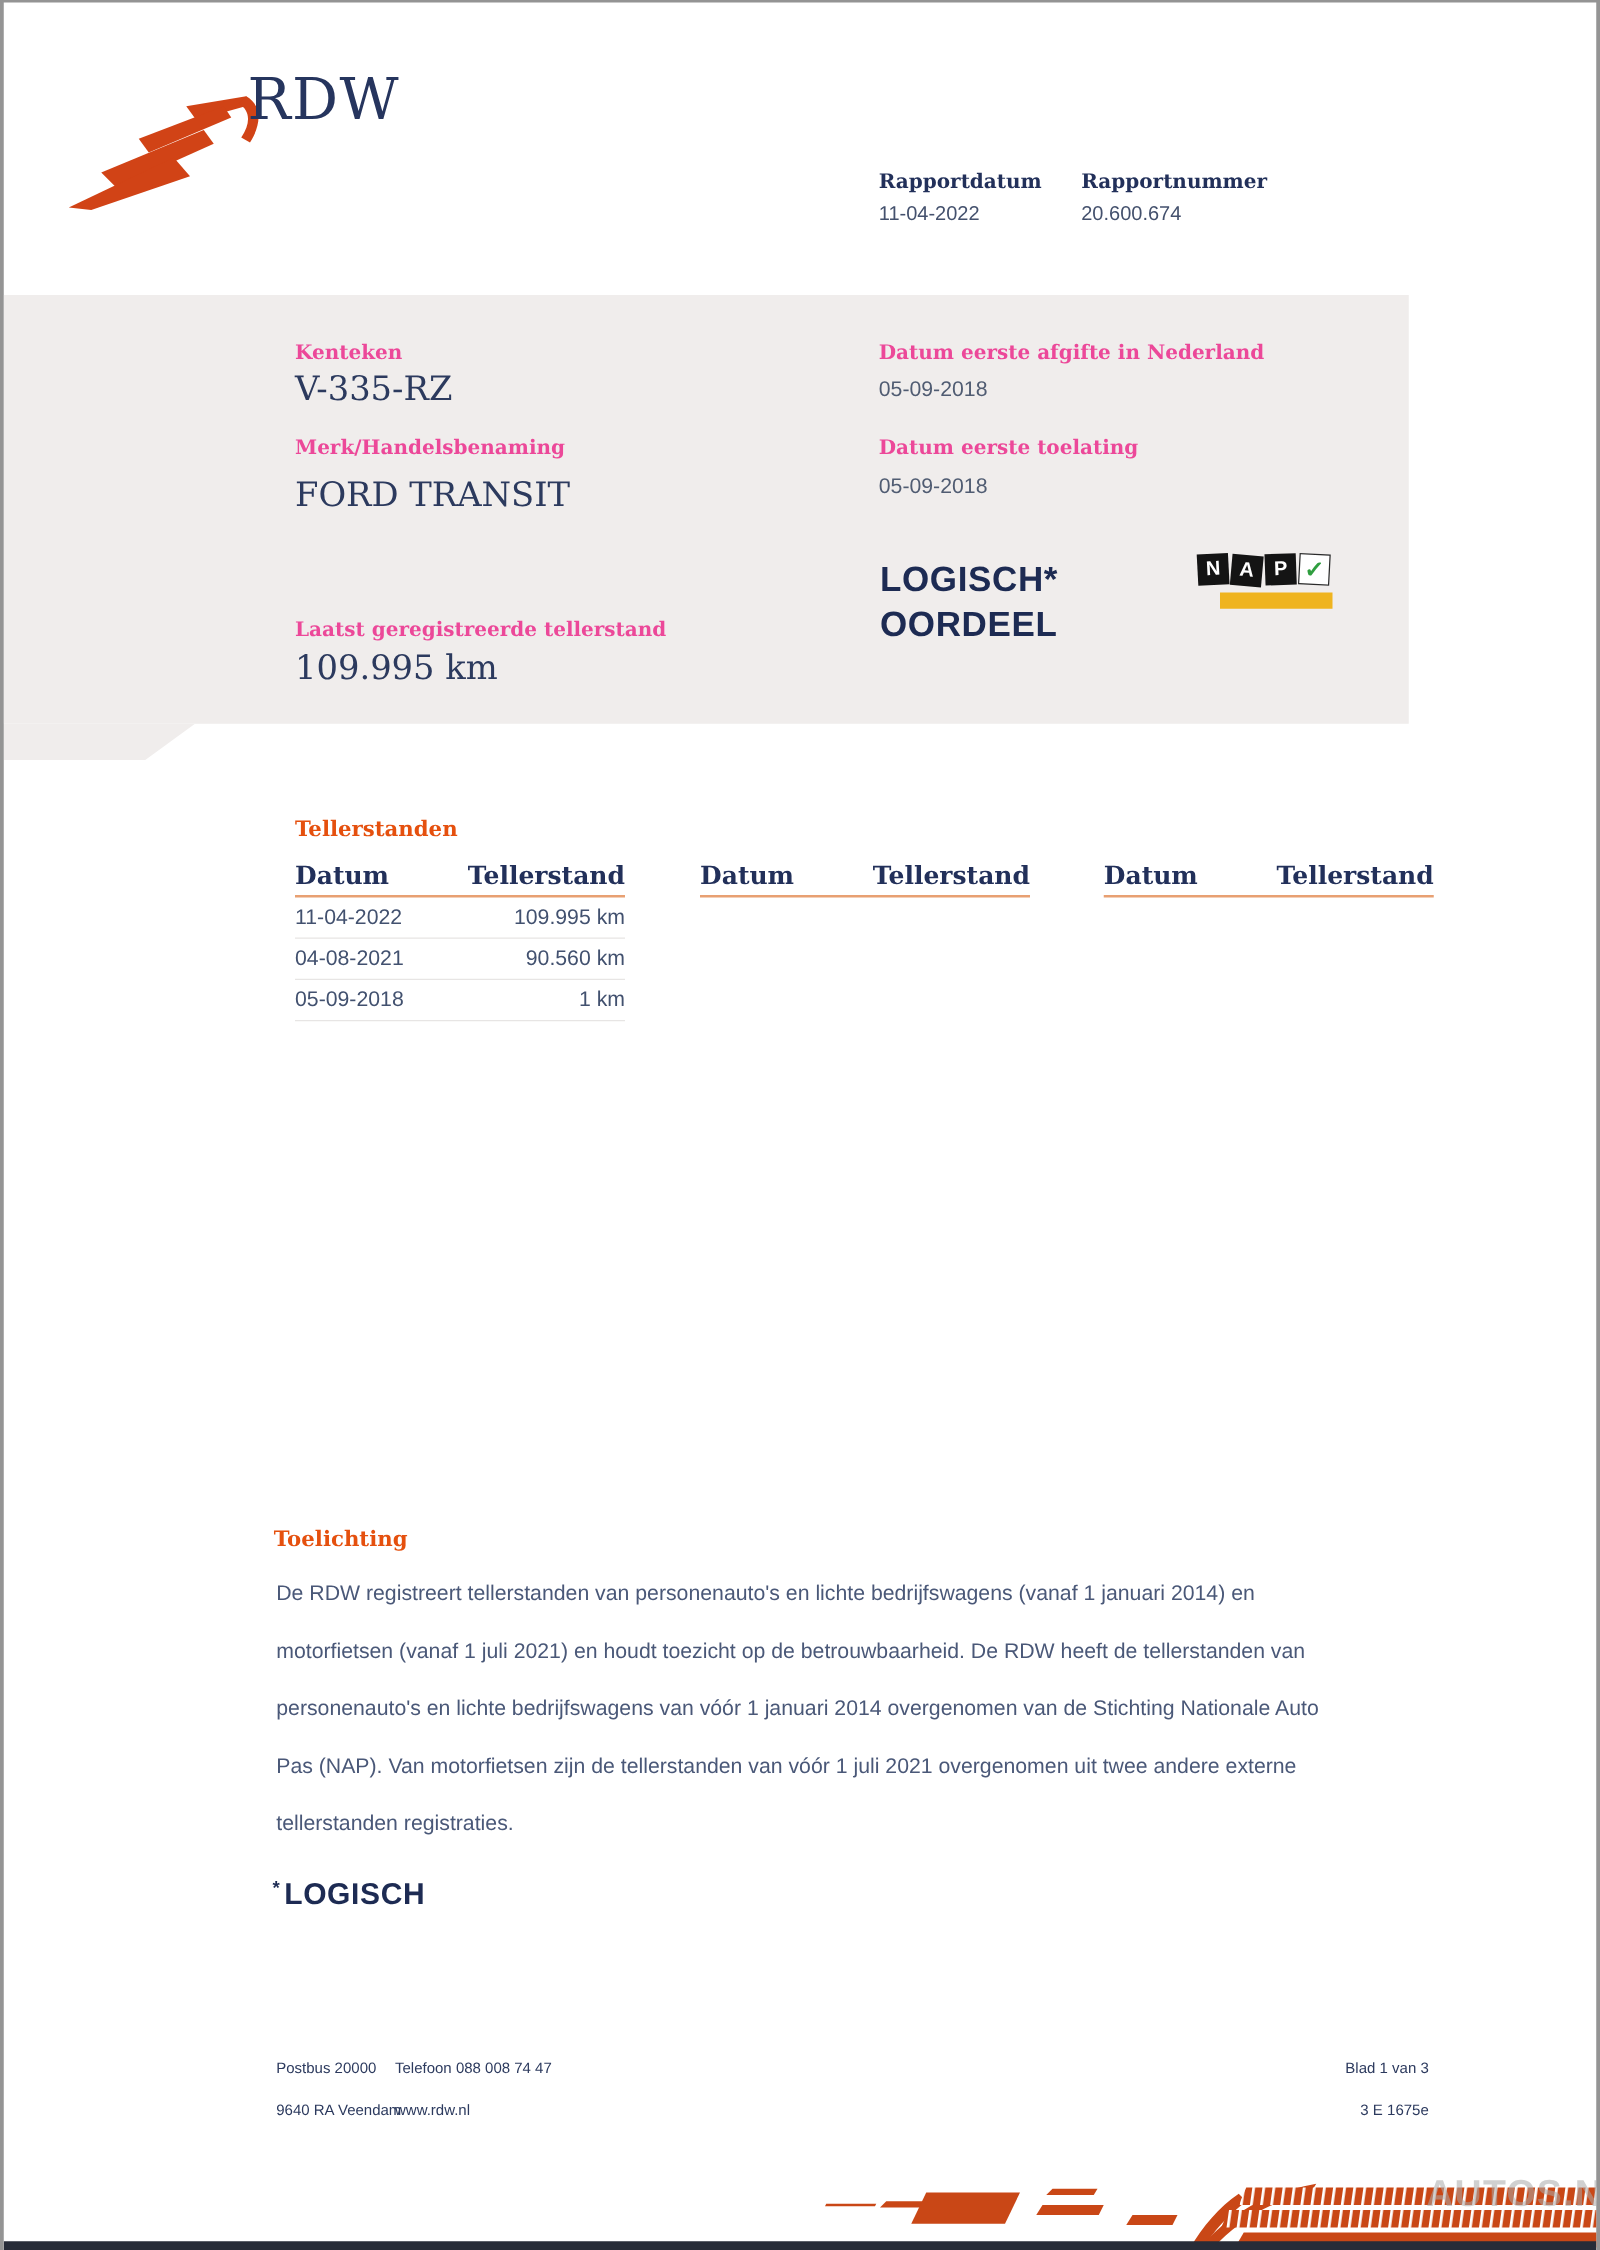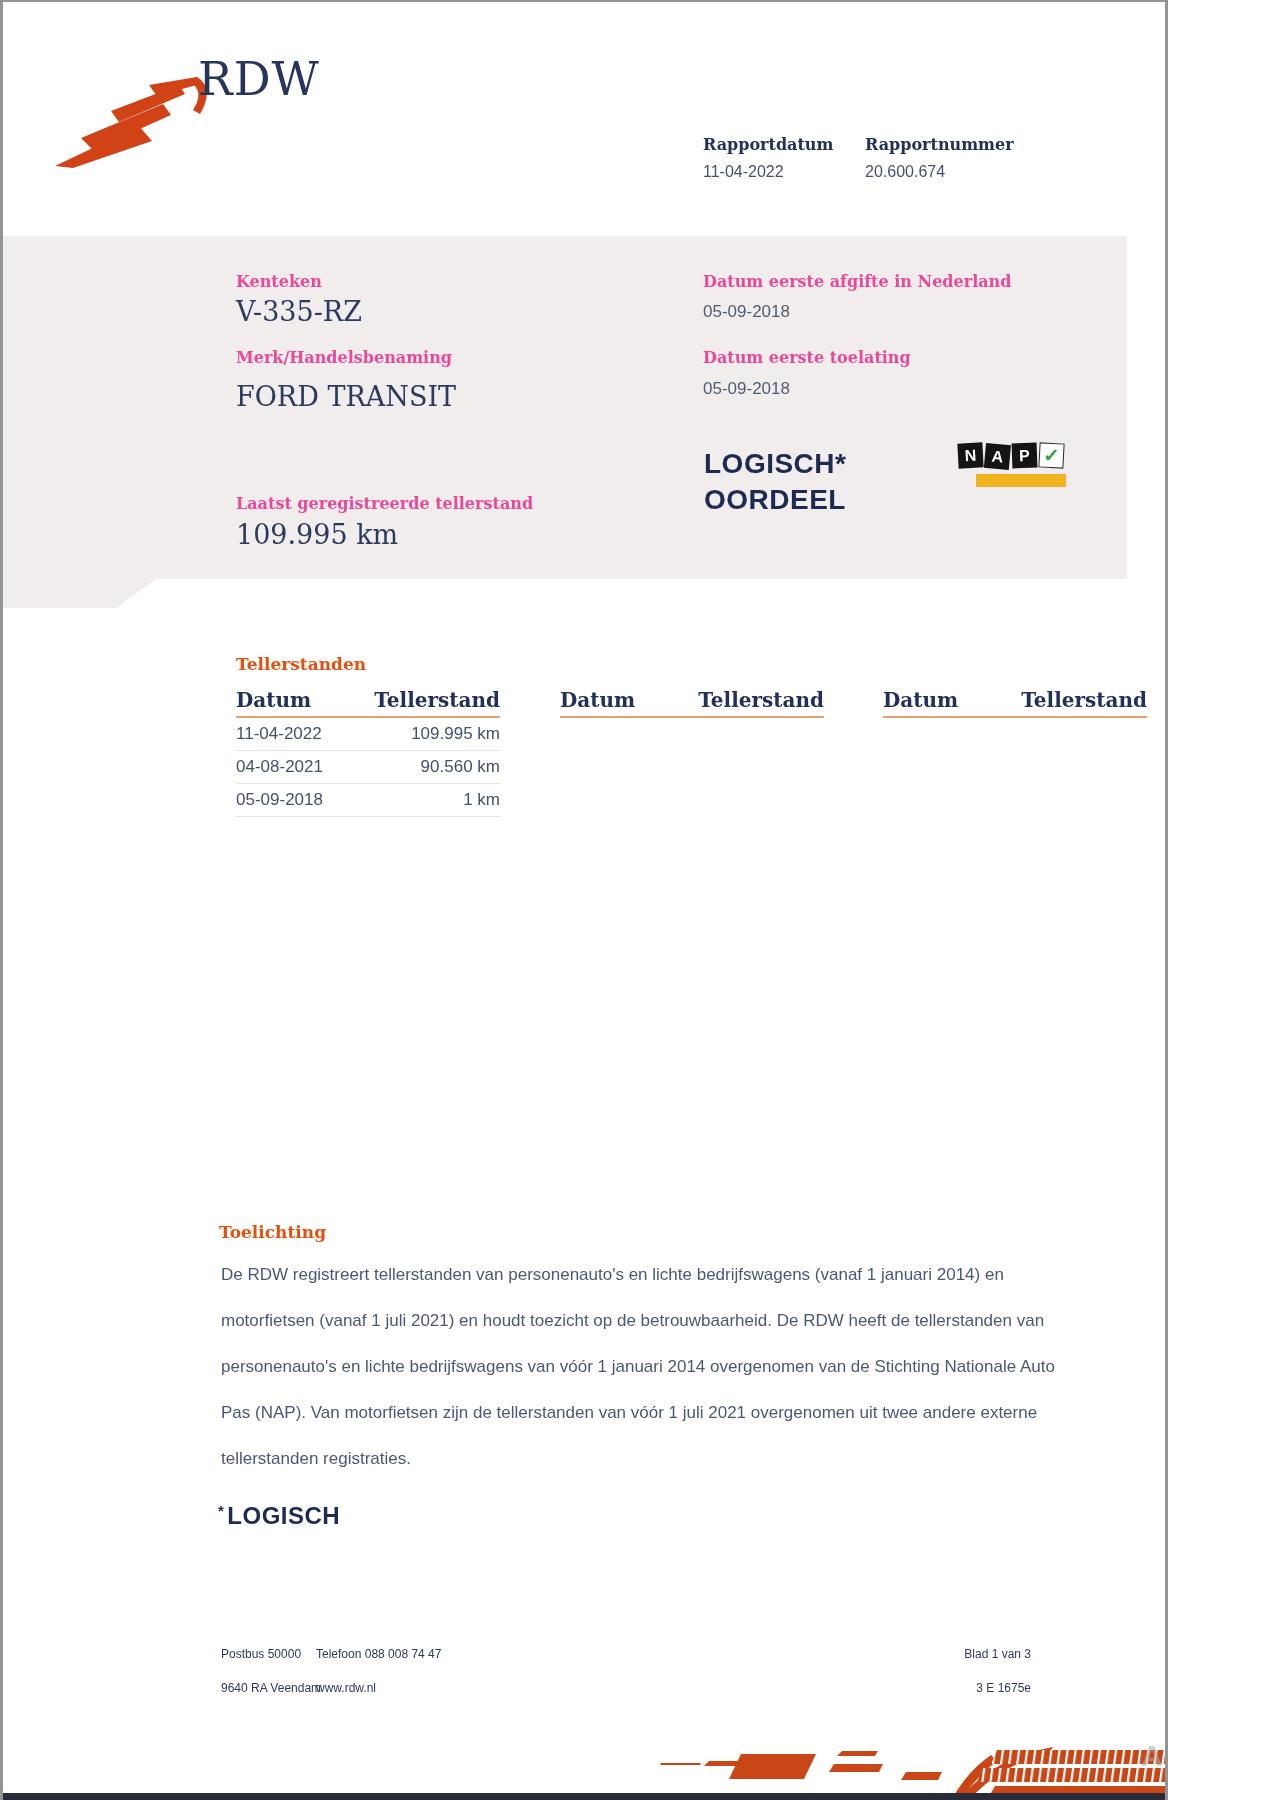--- a/index.html
+++ b/index.html
@@ -1,17 +1,17 @@
 <!DOCTYPE html>
 <html><head>
 <meta charset="utf-8">
 <style>
   html,body{margin:0;padding:0;background:#fff;}
   .page{
-    position:relative;width:1168px;height:1800px;box-sizing:border-box;
+    position:relative;width:1280px;height:1800px;box-sizing:border-box;
     background:#ffffff;overflow:hidden;
     border-top:2px solid #949494;border-left:3px solid #949494;border-right:3px solid #949494;
     font-family:"Liberation Sans", sans-serif;
   }
   .abs{position:absolute;}
   
   .logo-text{font-family:"DejaVu Serif", serif;font-size:46px;color:#26355e;letter-spacing:1px;}
   .doc-title{font-family:"DejaVu Serif", serif;font-weight:bold;font-size:34px;color:#e0722f;white-space:nowrap;}
   .meta-label{font-family:"DejaVu Serif", serif;font-weight:bold;font-size:16px;color:#22305a;white-space:nowrap;}
   .meta-value{font-size:16px;color:#44516d;white-space:nowrap;}
@@ -145,21 +145,21 @@
     </div>
   </div>
 
   <div class="abs section-title" style="left:216px;top:1220px;">Toelichting</div>
   <div class="abs body-text" style="left:218px;top:1250px;width:852px;">De RDW registreert tellerstanden van personenauto's en lichte bedrijfswagens (vanaf 1 januari 2014) en motorfietsen (vanaf 1 juli 2021) en houdt toezicht op de betrouwbaarheid. De RDW heeft de tellerstanden van personenauto's en lichte bedrijfswagens van vóór 1 januari 2014 overgenomen van de Stichting Nationale Auto Pas (NAP). Van motorfietsen zijn de tellerstanden van vóór 1 juli 2021 overgenomen uit twee andere externe tellerstanden registraties.</div>
 
   <div class="abs logisch-h" style="left:215px;top:1500px;">
     <span class="ast">*</span><span>LOGISCH</span>
   </div>
 
-  <div class="abs foot" style="left:218px;top:1645px;">Postbus 50000</div>
+  <div class="abs foot" style="left:218px;top:1645px;">Postbus 20000</div>
   <div class="abs foot" style="left:218px;top:1679px;">9640 RA Veendam</div>
   <div class="abs foot" style="left:313px;top:1645px;">Telefoon 088 008 74 47</div>
   <div class="abs foot" style="left:313px;top:1679px;">www.rdw.nl</div>
   <div class="abs foot foot-right" style="right:134px;top:1645px;">Blad 1 van 3</div>
   <div class="abs foot foot-right" style="right:134px;top:1679px;">3 E 1675e</div>
 
   <div class="abs watermark">AUTOS.NL</div>
 
   <svg class="abs deco" width="692" height="60" viewBox="0 0 692 60">
     <defs>

